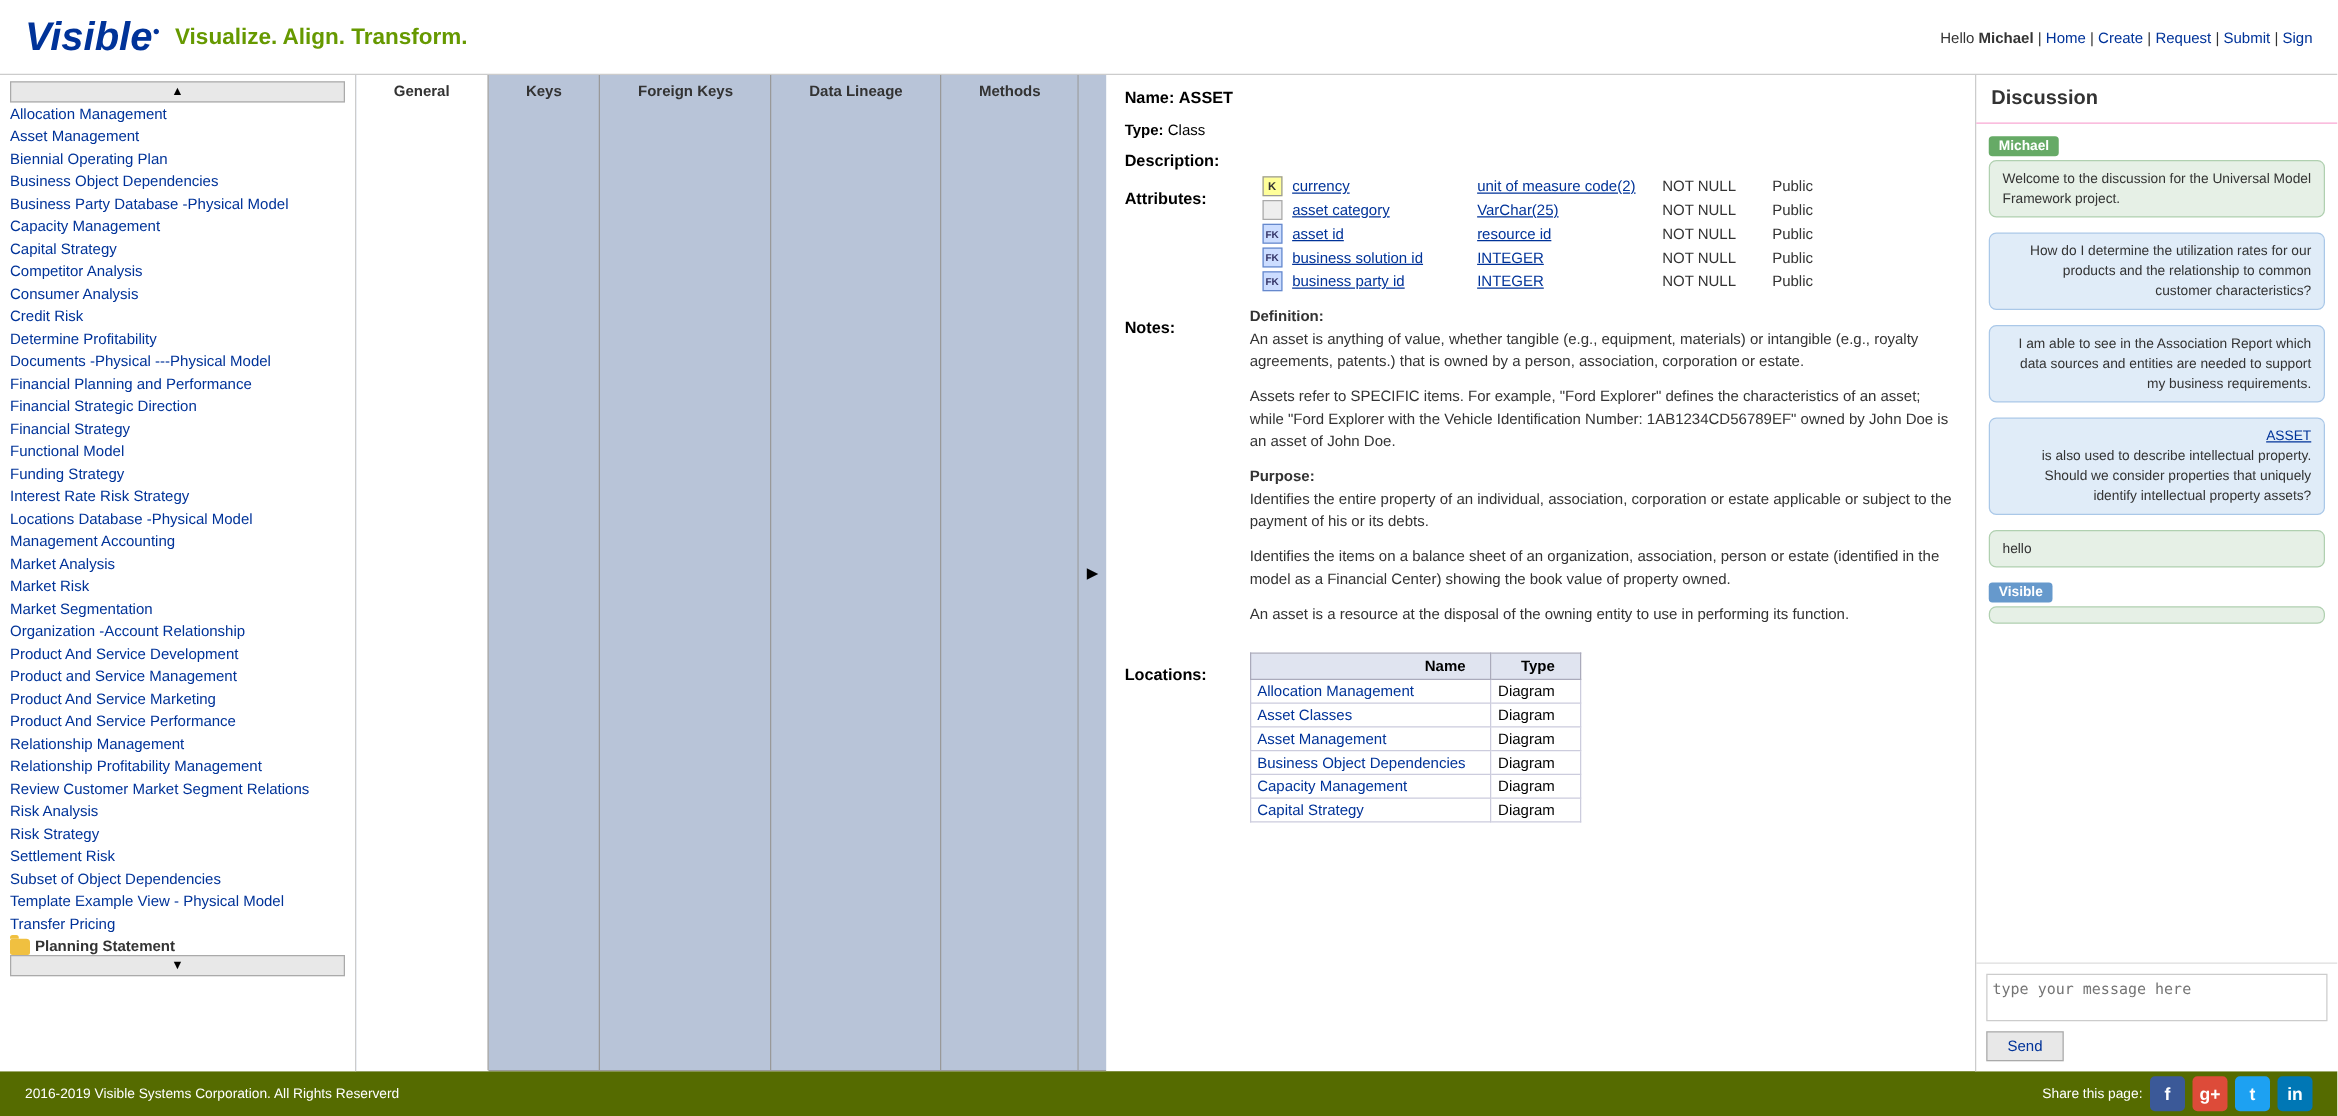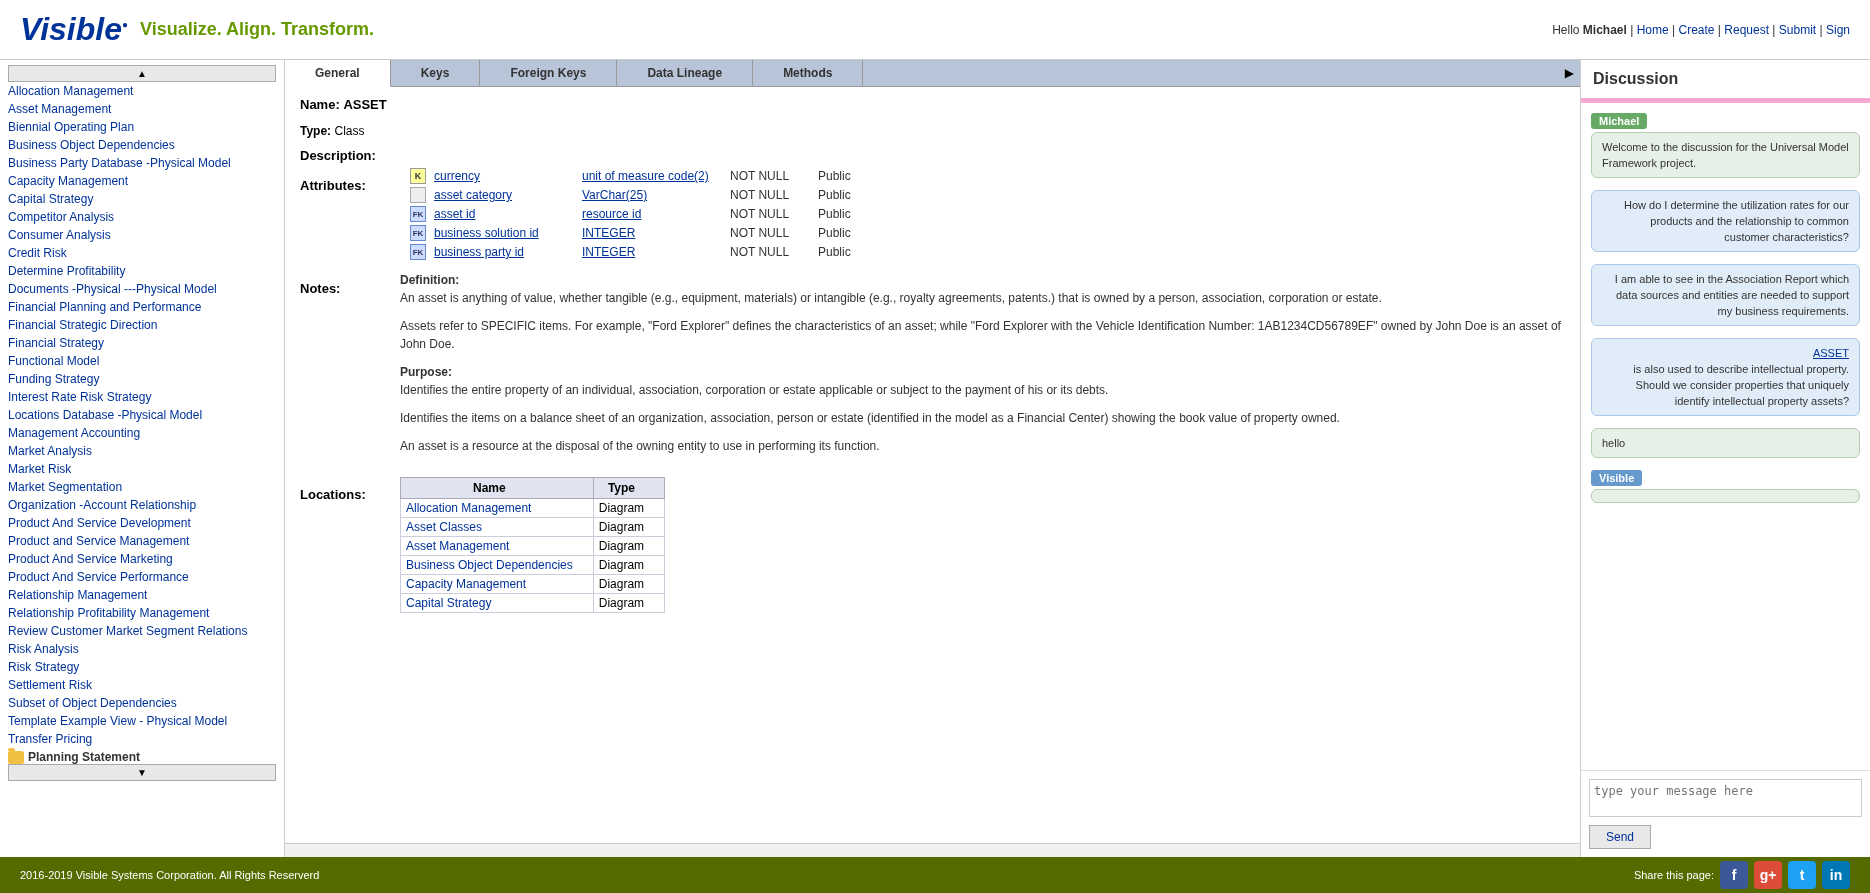--- a/index.html
+++ b/index.html
@@ -100,21 +100,20 @@
       cursor: pointer;
       text-align: center;
       font-size: 10px;
       padding: 2px;
     }
 
     
     #content-area {
       flex: 1;
       display: flex;
-      flex-direction: column;
       overflow: hidden;
     }
 
     
     #tabs-bar {
       display: flex;
       background: #b8c4d8;
       border-bottom: 1px solid #999;
       flex-shrink: 0;
     }
@@ -213,21 +212,21 @@
 
     
     .locations-table {
       border-collapse: collapse;
       font-size: 12px;
     }
     .locations-table th {
       background: #e0e4f0;
       border: 1px solid #aab;
       padding: 3px 20px 3px 5px;
-      text-align: center;
+      text-align: right;
       font-weight: bold;
     }
     .locations-table td {
       border: 1px solid #ccd;
       padding: 2px 20px 2px 5px;
     }
     .locations-table td a {
       color: #003399;
       text-decoration: none;
     }
@@ -238,21 +237,21 @@
       border-left: 1px solid #ccc;
       display: flex;
       flex-direction: column;
       background: #fff;
       flex-shrink: 0;
     }
     #discussion-title {
       font-size: 16px;
       font-weight: bold;
       padding: 10px 12px;
-      border-bottom: 5px solid #f9a8d4;
+      border-bottom: 1px solid #f9a8d4;
       color: #333;
     }
     #discussion-messages {
       flex: 1;
       overflow-y: auto;
       padding: 10px;
     }
     .msg-bubble {
       margin-bottom: 12px;
     }

